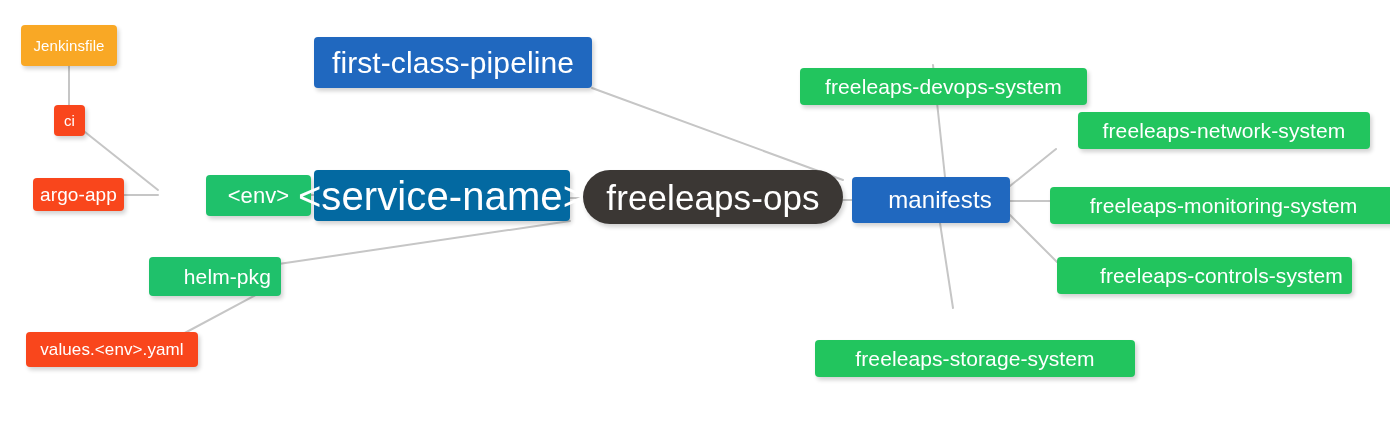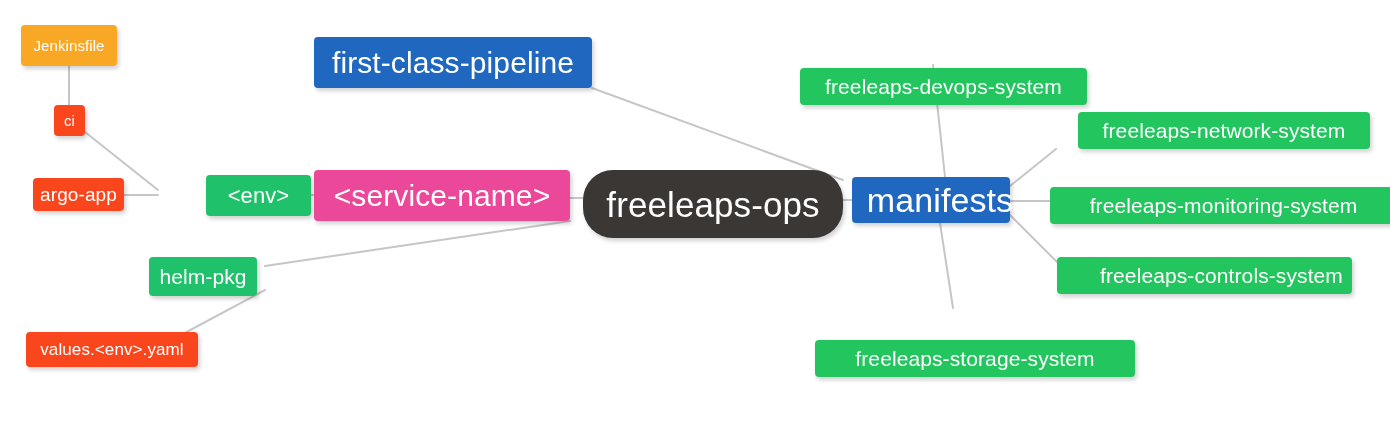--- a/index.html
+++ b/index.html
@@ -72,36 +72,36 @@
       </div>
       <div class="node" style="left: 54px; top: 105px; width: 31px; height: 31px; background: rgb(249, 70, 28); font-size: 15px; text-align: right;">
         <span class="label">ci</span>
       </div>
       <div class="node" style="left: 33px; top: 178px; width: 91px; height: 33px; background: rgb(249, 70, 28); font-size: 19px;">
         <span class="label">argo-app</span>
       </div>
       <div class="node" style="left: 158px; top: 175px; width: 105px; height: 41px; background: rgb(31, 193, 107); font-size: 22px; margin-left: 48px;">
         <span class="label">&lt;env&gt;</span>
       </div>
-      <div class="node" style="left: 149px; top: 257px; width: 108px; height: 39px; background: rgb(31, 193, 107); font-size: 21px;">
+      <div class="node" style="left: 149px; top: 257px; width: 132px; height: 39px; background: rgb(31, 193, 107); font-size: 21px; justify-content: flex-end;">
         <span class="label">helm-pkg</span>
       </div>
       <div class="node" style="left: 26px; top: 332px; width: 172px; height: 35px; background: rgb(249, 70, 28); font-size: 17px;">
         <span class="label">values.&lt;env&gt;.yaml</span>
       </div>
       <div class="node" style="left: 314px; top: 37px; width: 278px; height: 51px; background: rgb(32, 104, 191); font-size: 30px;">
         <span class="label">first-class-pipeline</span>
       </div>
-      <div class="node" style="left: 314px; top: 170px; width: 256px; height: 51px; background: #ec4899; font-size: 30px;">
+      <div class="node" style="left: 314px; top: 170px; width: 256px; height: 51px; background: #0369a1; font-size: 40px;">
         <span class="label">&lt;service-name&gt;</span>
       </div>
-      <div class="node" style="left: 583px; top: 170px; width: 260px; height: 68px; background: rgb(59, 55, 52); font-size: 35px; border-radius: 30px;">
+      <div class="node" style="left: 583px; top: 170px; width: 260px; height: 54px; background: rgb(59, 55, 52); font-size: 35px; border-radius: 30px;">
         <span class="label">freeleaps-ops</span>
       </div>
-      <div class="node" style="left: 852px; top: 177px; width: 158px; height: 46px; background: rgb(32, 104, 191); font-size: 34px; padding-left: 28px;">
+      <div class="node" style="left: 852px; top: 177px; width: 158px; height: 46px; background: rgb(32, 104, 191); font-size: 24px; padding-left: 28px;">
         <span class="label">manifests</span>
       </div>
       <div class="node" style="left: 800px; top: 28px; width: 287px; height: 37px; background: rgb(34, 197, 94); font-size: 21px; margin-top: 40px;">
         <span class="label">freeleaps-devops-system</span>
       </div>
       <div class="node" style="left: 1056px; top: 112px; width: 292px; height: 37px; background: rgb(34, 197, 94); font-size: 21px; margin-left: 22px;">
         <span class="label">freeleaps-network-system</span>
       </div>
       <div class="node" style="left: 1050px; top: 187px; width: 347px; height: 37px; background: rgb(34, 197, 94); font-size: 21px;">
         <span class="label">freeleaps-monitoring-system</span>

